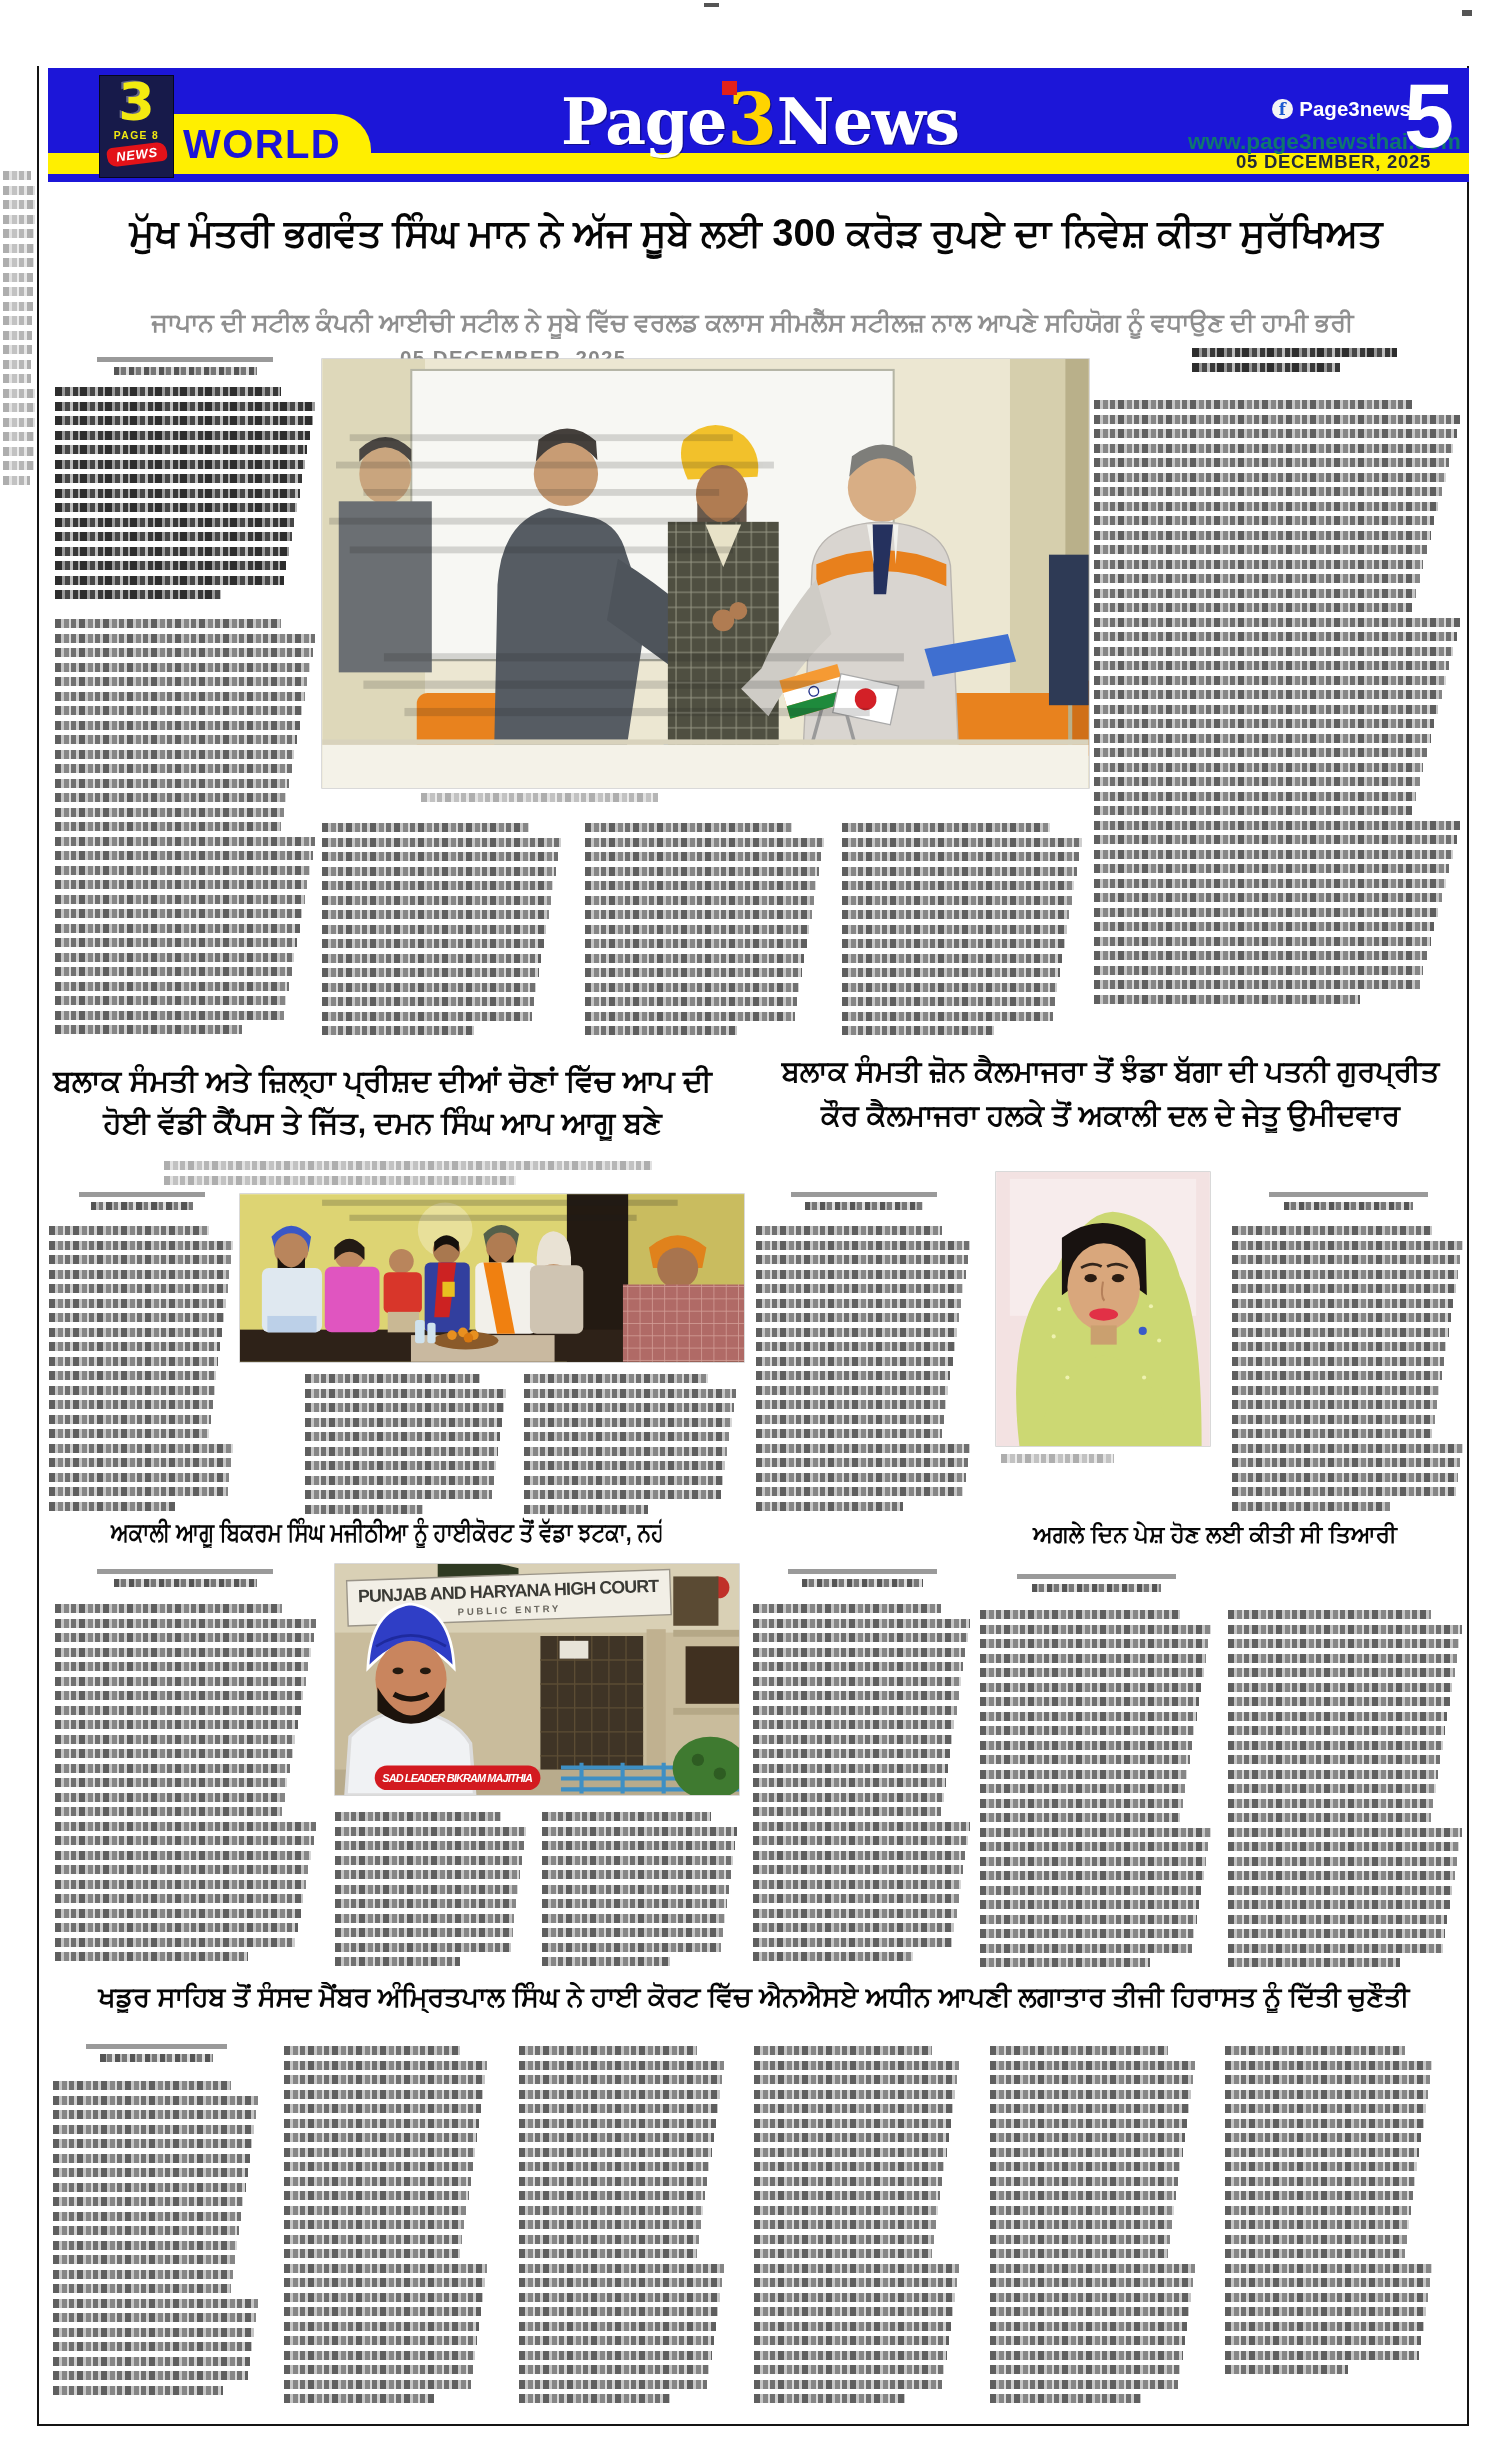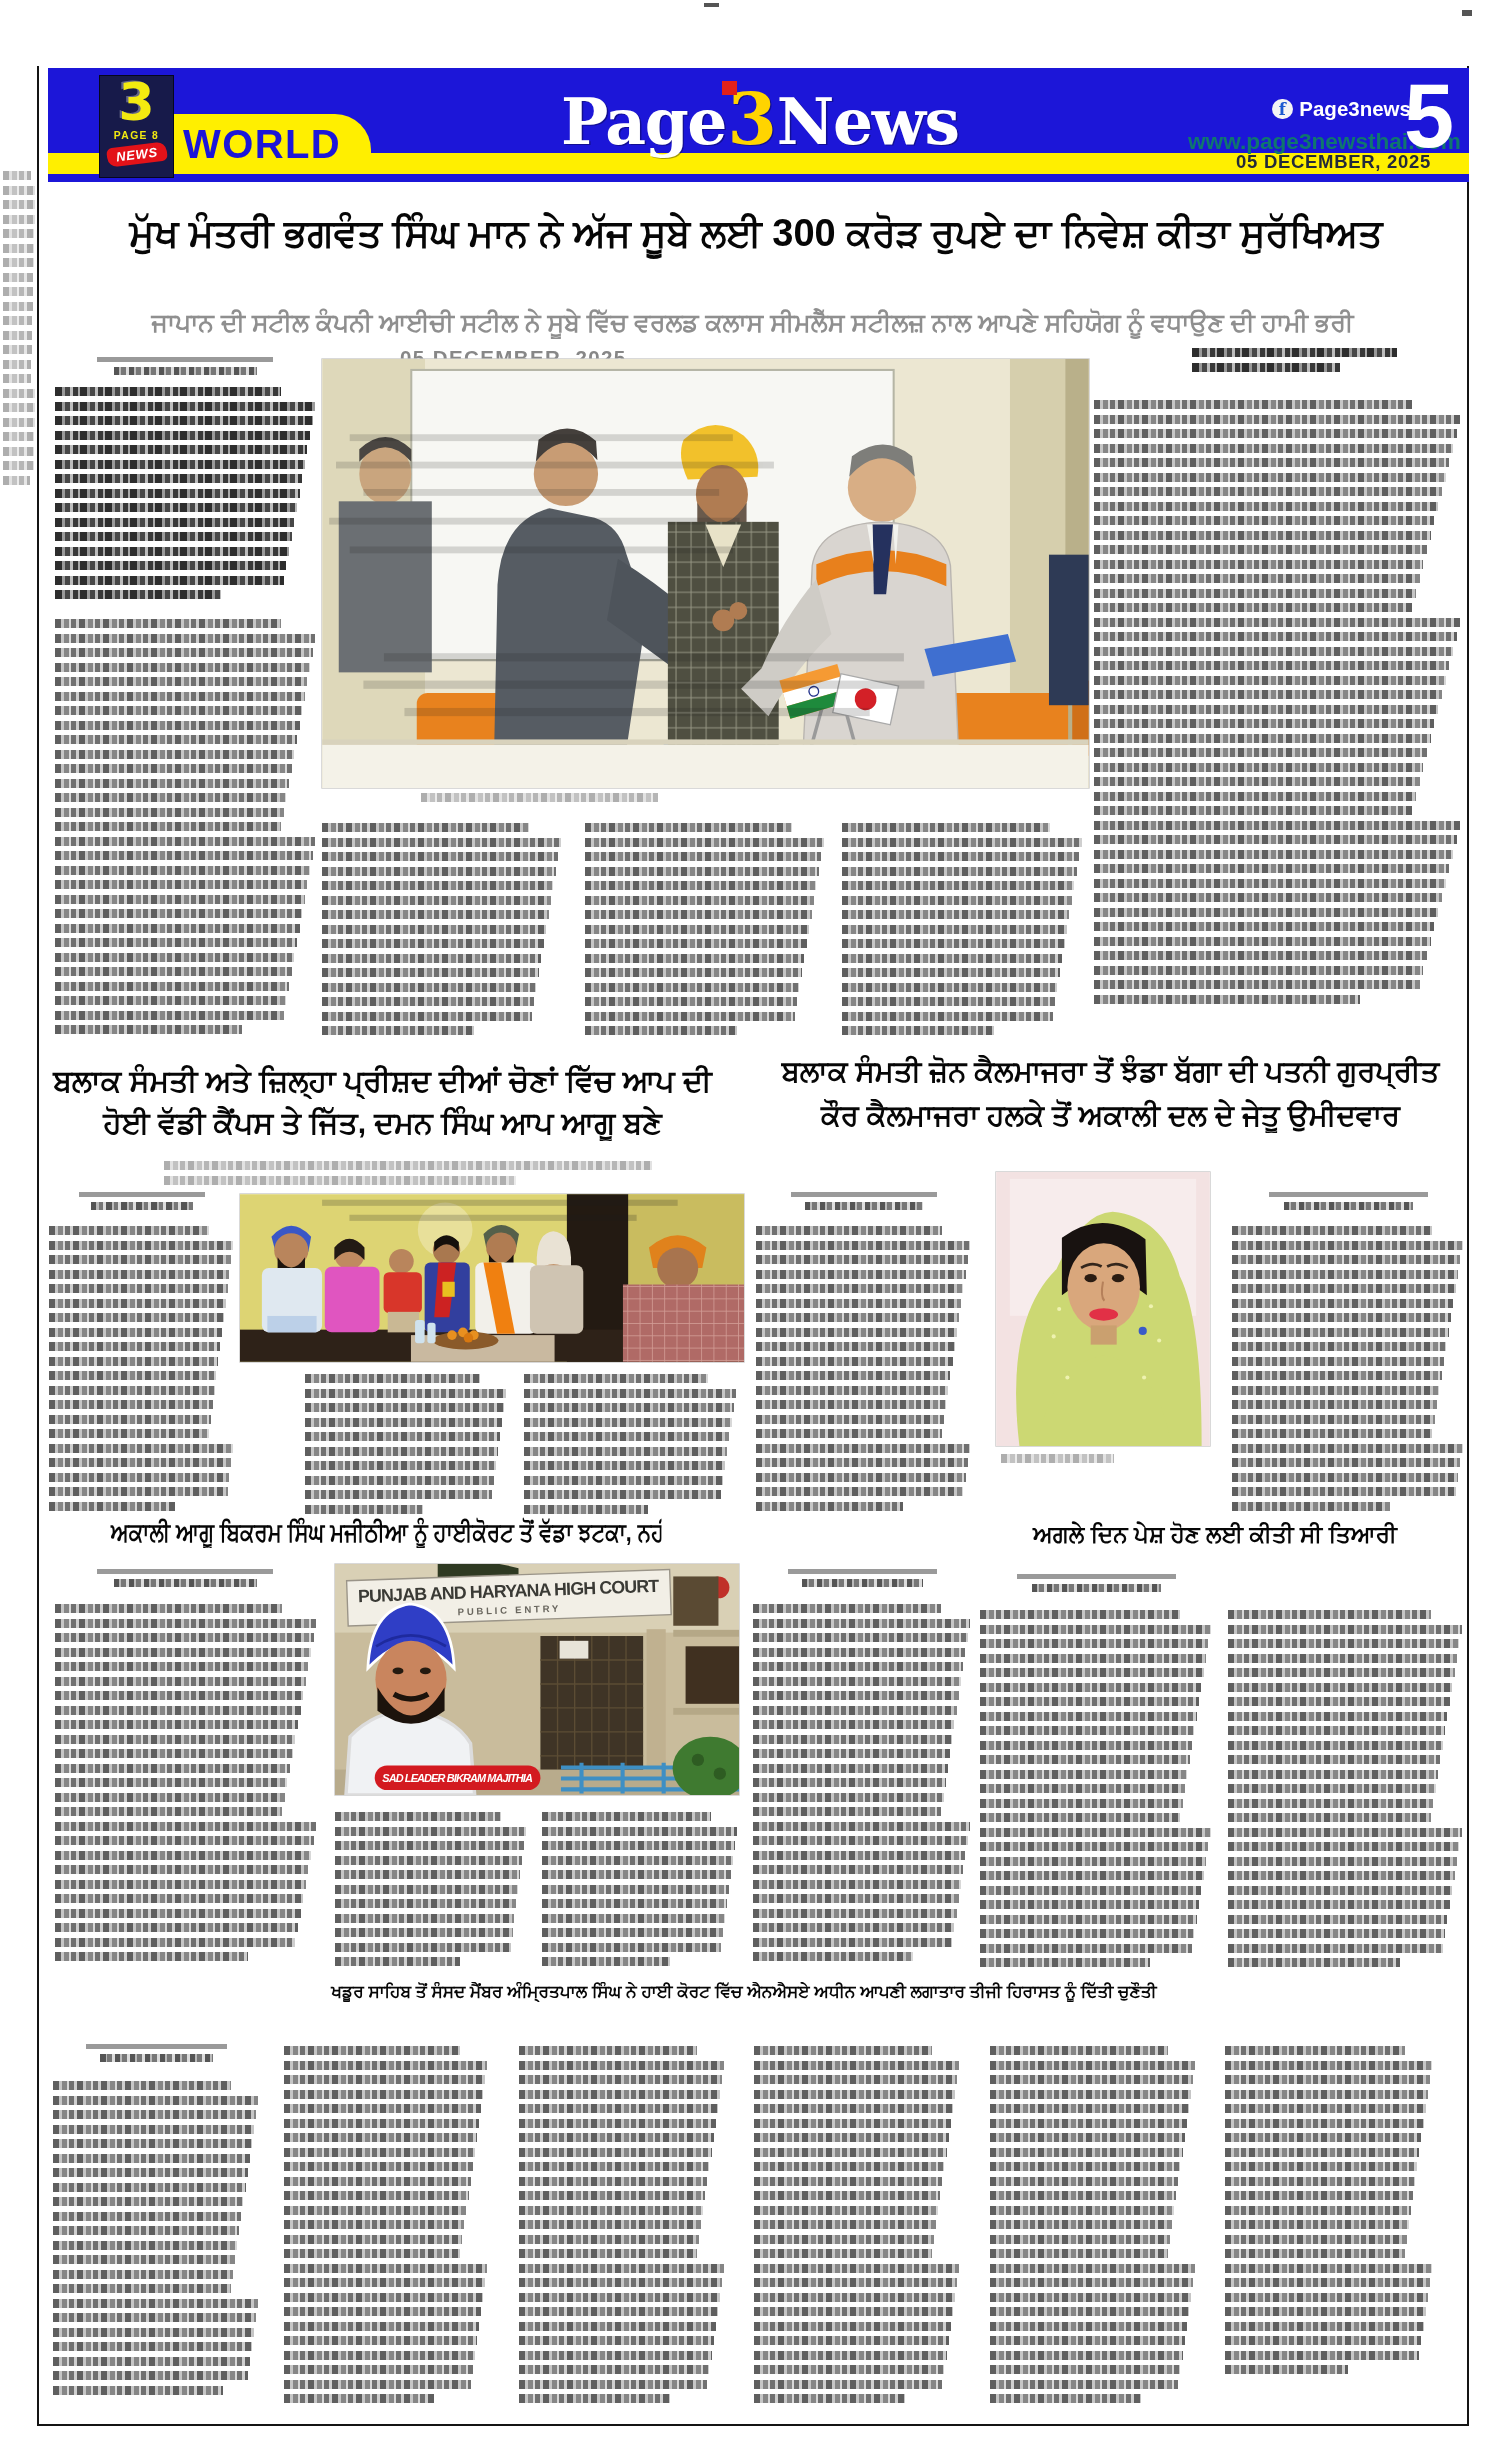--- a/index.html
+++ b/index.html
@@ -738,21 +738,21 @@
     <div class="nline" style="width: 97%;"></div>
     <div class="nline" style="width: 96%;"></div>
     <div class="nline" style="width: 95%;"></div>
     <div class="nline" style="width: 94%;"></div>
     <div class="nline" style="width: 93%;"></div>
     <div class="nline" style="width: 92%;"></div>
     <div class="nline" style="width: 91%;"></div>
     <div class="nline" style="width: 73%;"></div>
   </div>
 
-<div class="abs hl px2 fit" style="left:37px;top:1982px;width:1414px;font-size:17px;">ਖਡੂਰ ਸਾਹਿਬ ਤੋਂ ਸੰਸਦ ਮੈਂਬਰ ਅੰਮ੍ਰਿਤਪਾਲ ਸਿੰਘ ਨੇ ਹਾਈ ਕੋਰਟ ਵਿੱਚ ਐਨਐਸਏ ਅਧੀਨ ਆਪਣੀ ਲਗਾਤਾਰ ਤੀਜੀ ਹਿਰਾਸਤ ਨੂੰ ਦਿੱਤੀ ਚੁਣੌਤੀ</div>
+<div class="abs hl px2 fit" style="left:47px;top:1982px;width:1414px;font-size:27px;">ਖਡੂਰ ਸਾਹਿਬ ਤੋਂ ਸੰਸਦ ਮੈਂਬਰ ਅੰਮ੍ਰਿਤਪਾਲ ਸਿੰਘ ਨੇ ਹਾਈ ਕੋਰਟ ਵਿੱਚ ਐਨਐਸਏ ਅਧੀਨ ਆਪਣੀ ਲਗਾਤਾਰ ਤੀਜੀ ਹਿਰਾਸਤ ਨੂੰ ਦਿੱਤੀ ਚੁਣੌਤੀ</div>
 
 <div class="dateline" style="left:53px;top:2044px;width:207px;">
     <div class="dl-rule"></div>
     <div class="dl-line"></div>
   </div>
 <div class="ncol" style="left:53px;top:2081px;width:207px;height:329px;">
     <div class="nline" style="width: 86%;"></div>
     <div class="nline" style="width: 99%;"></div>
     <div class="nline" style="width: 98%;"></div>
     <div class="nline" style="width: 97%;"></div>

